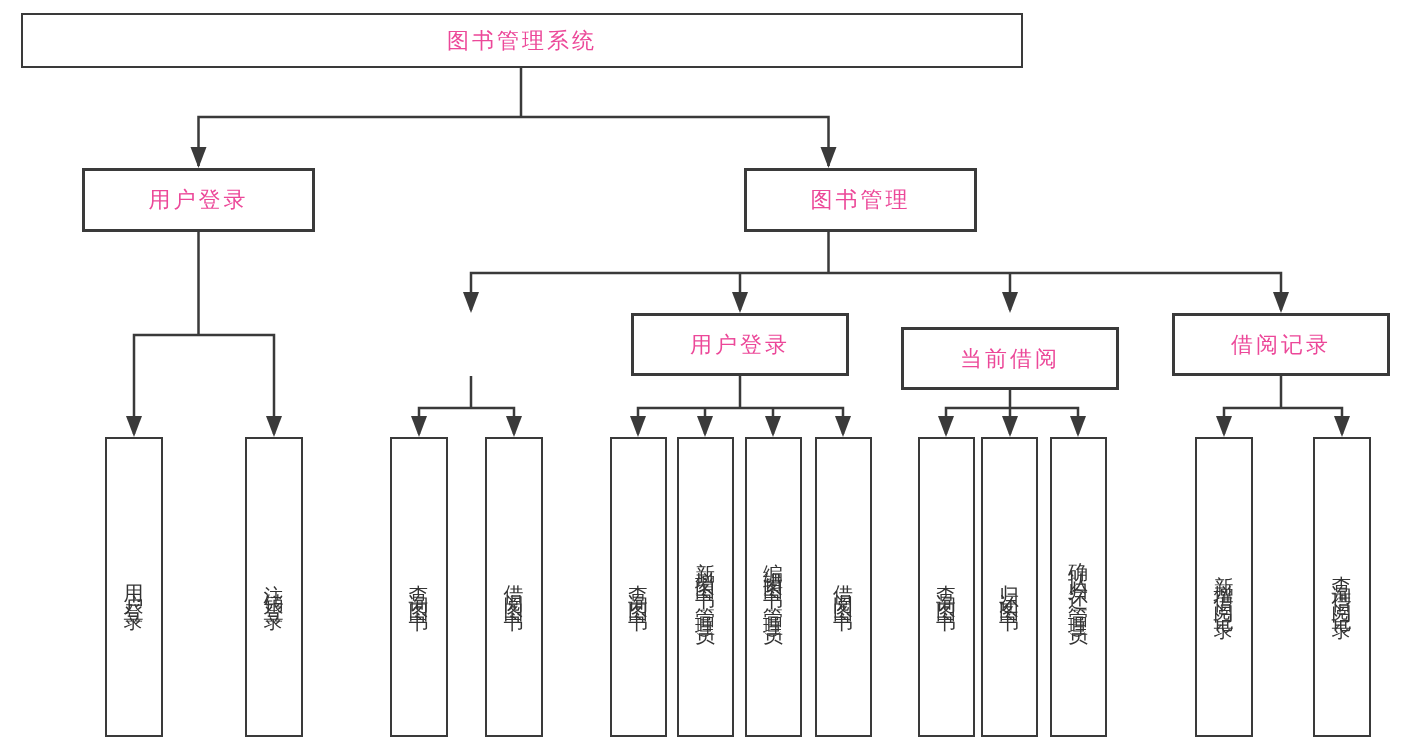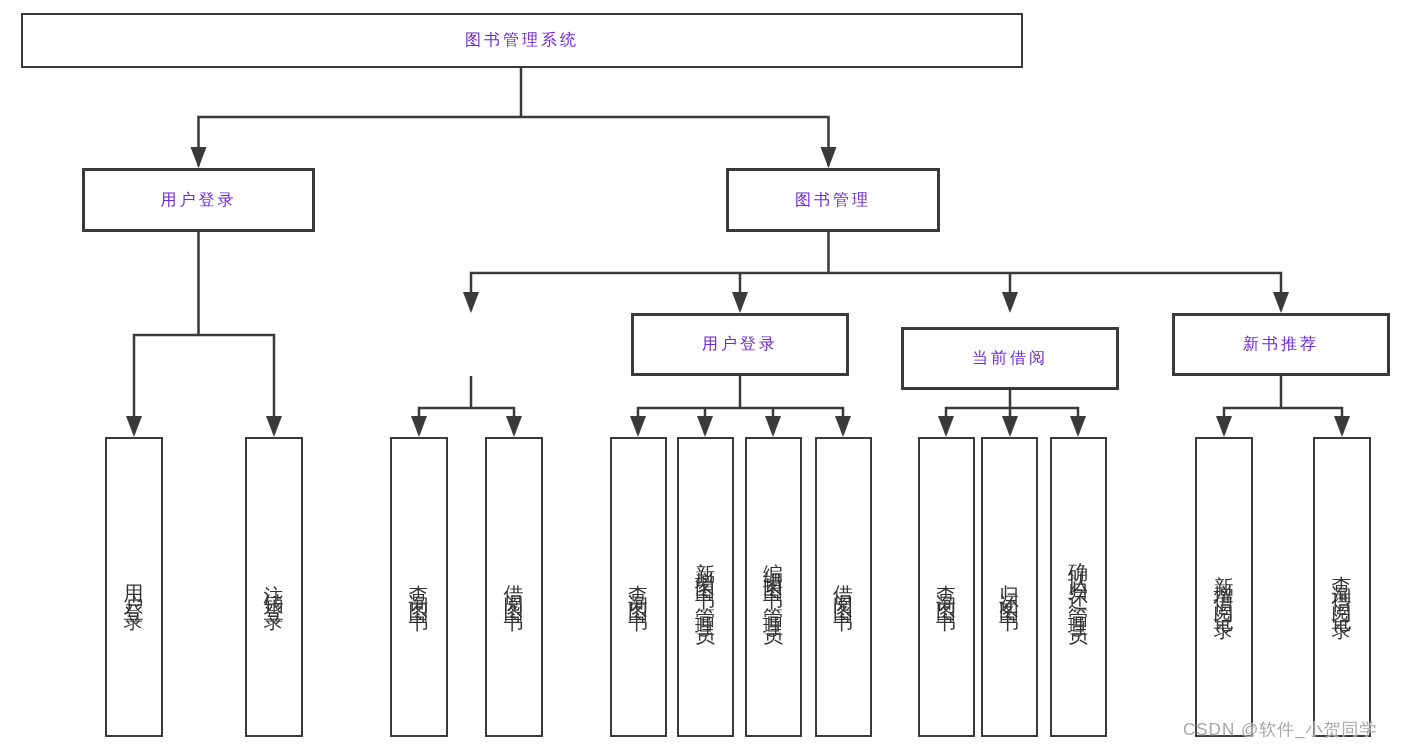--- a/index.html
+++ b/index.html
@@ -7,21 +7,21 @@
     width:1405px;height:747px;position:relative;background:#ffffff;
     font-family:"Liberation Sans","DejaVu Sans",sans-serif;
     color:#333333;overflow:hidden;
   }
   .canvas{position:absolute;inset:0;}
   svg.wires{position:absolute;left:0;top:0;width:1405px;height:747px;}
   .node{
     position:absolute;box-sizing:border-box;background:#ffffff;
     border:3px solid #3a3a3a;
     display:flex;align-items:center;justify-content:center;
-    font-size:16px;letter-spacing:3px;color:#6d28d9;white-space:nowrap;
+    font-size:22px;letter-spacing:3px;color:#ec4899;white-space:nowrap;
   }
   .node.root{border-width:2px;}
   .leaf{
     position:absolute;box-sizing:border-box;background:#ffffff;
     border:2px solid #3a3a3a;width:58px;height:300px;top:437px;
     display:flex;align-items:center;justify-content:center;
   }
   .leaf > span{
     writing-mode:vertical-rl;text-orientation:mixed;
     font-size:20px;letter-spacing:9px;line-height:1;color:#333;
@@ -71,32 +71,32 @@
     </g>
   </svg>
 
   <div class="node root" style="left:21px;top:13px;width:1002px;height:55px">
     <span>图书管理系统</span>
   </div>
 
   <div class="node" style="left:82px;top:168px;width:233px;height:64px">
     <span>用户登录</span>
   </div>
-  <div class="node" style="left:726px;top:168px;width:214px;height:64px">
+  <div class="node" style="left:744px;top:168px;width:233px;height:64px">
     <span>图书管理</span>
   </div>
 
   <div class="node" style="left:631px;top:313px;width:218px;height:63px">
     <span>用户登录</span>
   </div>
   <div class="node" style="left:901px;top:327px;width:218px;height:63px">
     <span>当前借阅</span>
   </div>
   <div class="node" style="left:1172px;top:313px;width:218px;height:63px">
-    <span>新书推荐</span>
+    <span>借阅记录</span>
   </div>
 
   <div class="leaf" style="left:105px">
     <span>用户登录</span>
   </div>
   <div class="leaf" style="left:245px">
     <span>注销登录</span>
   </div>
 
   <div class="leaf" style="left:390px">
@@ -129,15 +129,14 @@
     <span>确认归还（管理员）</span>
   </div>
 
   <div class="leaf" style="left:1195px">
     <span>新增借阅记录</span>
   </div>
   <div class="leaf" style="left:1313px">
     <span>查询借阅记录</span>
   </div>
 
-  <div class="watermark">CSDN @软件_小贺同学</div>
 
 </div>
 
 </body></html>

